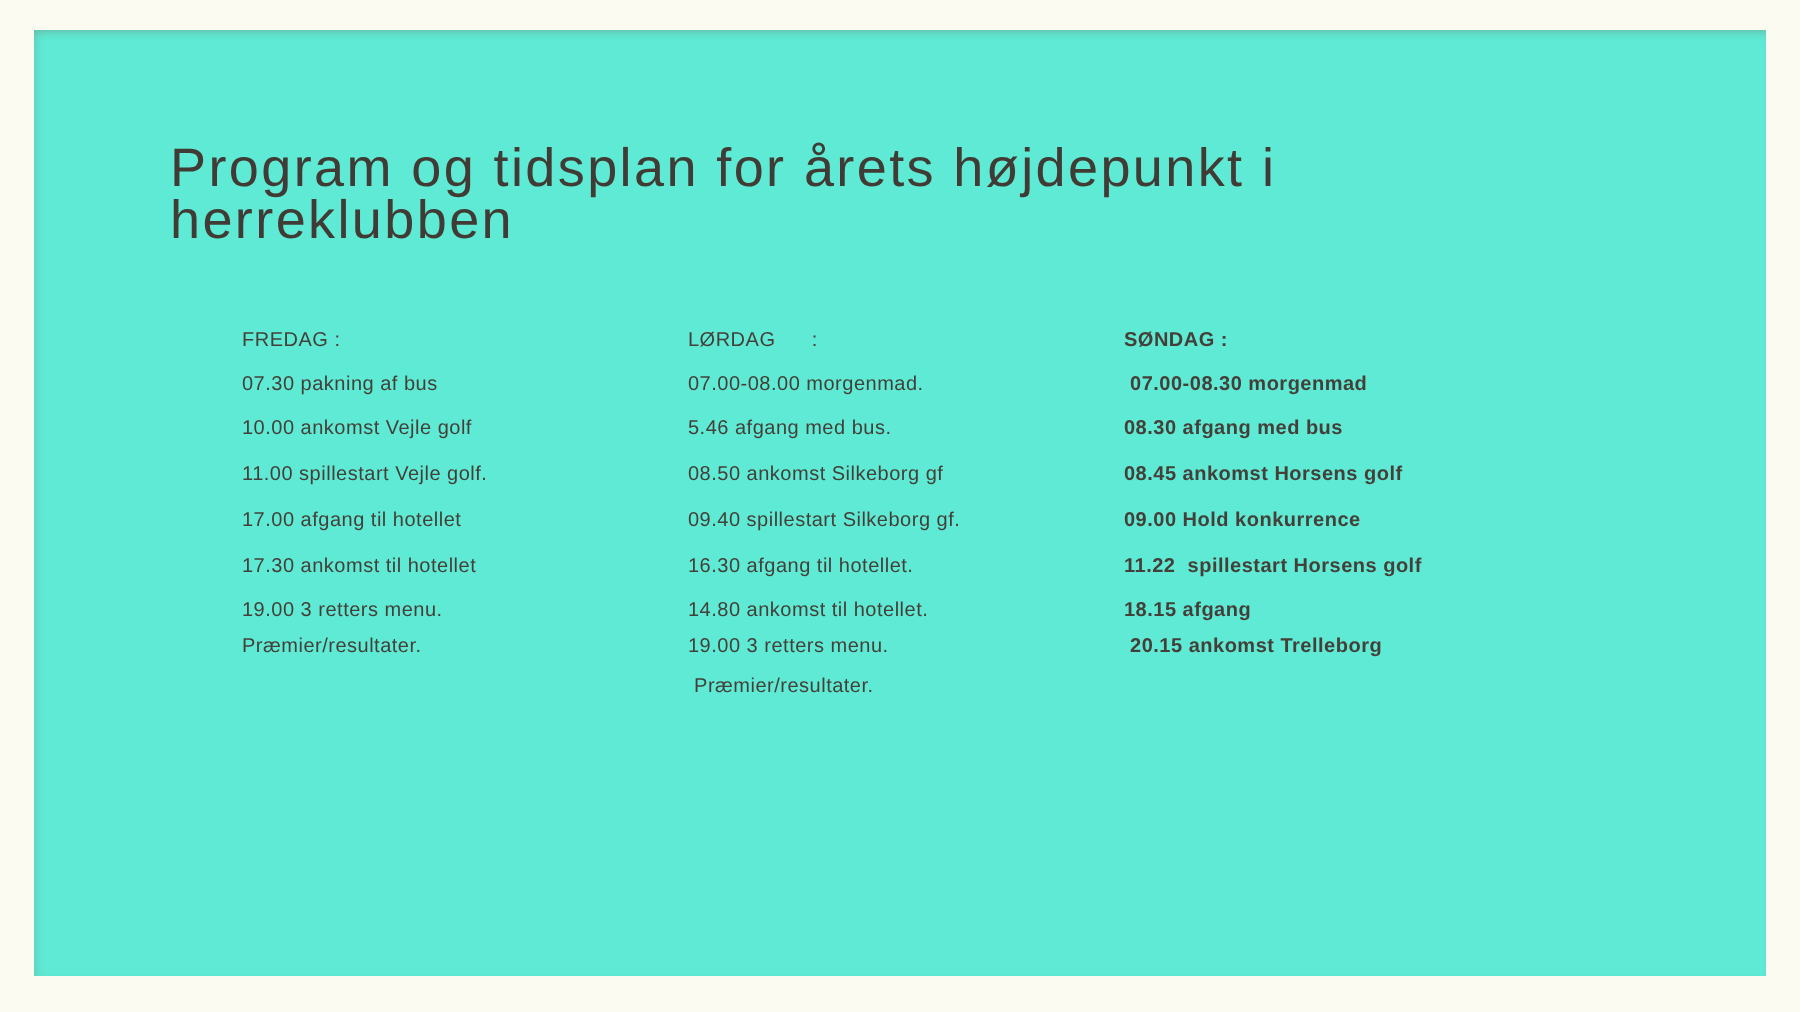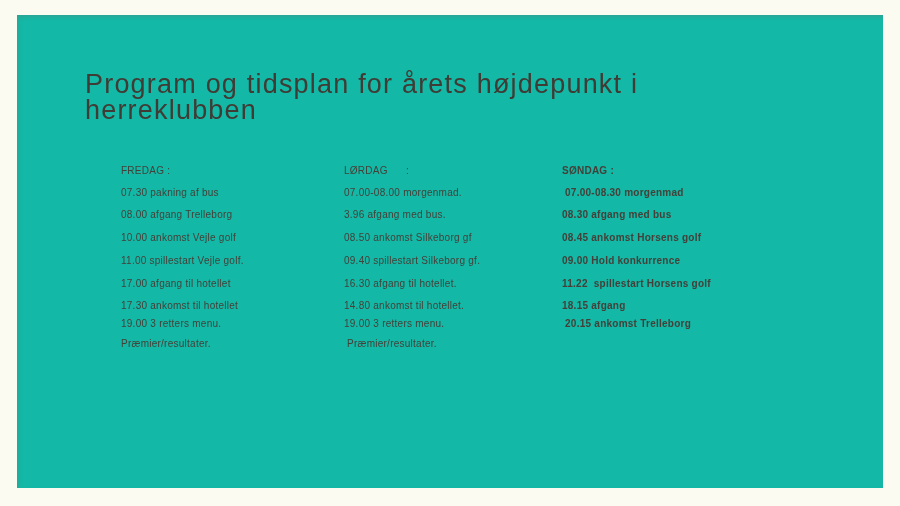--- a/index.html
+++ b/index.html
@@ -15,21 +15,21 @@
     position: relative;
     width: 900px;
     height: 506px;
   }
   .slide {
     position: absolute;
     left: 17px;
     top: 15px;
     width: 866px;
     height: 473px;
-    background: #14b8a6;
+    background: #5eead4;
     box-shadow:
       inset 0 4px 5px -3px rgba(120, 110, 95, 0.35),
       inset 4px 0 5px -3px rgba(120, 110, 95, 0.20);
   }
   .title {
     position: absolute;
     left: 68px;
     top: 56px;
     margin: 0;
     font-size: 27px;
@@ -87,33 +87,32 @@
     <h1 class="title">
       <span class="title-line">Program og tidsplan for årets højdepunkt i</span>
       <span class="title-line">herreklubben</span>
     </h1>
 
     <div class="schedule">
 
       <div class="col col-1">
         <div class="hdr">FREDAG :</div>
         <div class="row">07.30 pakning af bus</div>
-        <div class="row">08.00 afgang Trelleborg</div>
         <div class="row">10.00 ankomst Vejle golf</div>
         <div class="row">11.00 spillestart Vejle golf.</div>
         <div class="row">17.00 afgang til hotellet</div>
         <div class="row">17.30 ankomst til hotellet</div>
         <div class="row">19.00 3 retters menu.</div>
         <div class="row">Præmier/resultater.</div>
       </div>
 
       <div class="col col-2">
         <div class="hdr">LØRDAG      :</div>
         <div class="row">07.00-08.00 morgenmad.</div>
-        <div class="row">3.96 afgang med bus.</div>
+        <div class="row">5.46 afgang med bus.</div>
         <div class="row">08.50 ankomst Silkeborg gf</div>
         <div class="row">09.40 spillestart Silkeborg gf.</div>
         <div class="row">16.30 afgang til hotellet.</div>
         <div class="row">14.80 ankomst til hotellet.</div>
         <div class="row">19.00 3 retters menu.</div>
         <div class="row"> Præmier/resultater.</div>
       </div>
 
       <div class="col col-3">
         <div class="hdr">SØNDAG :</div>

